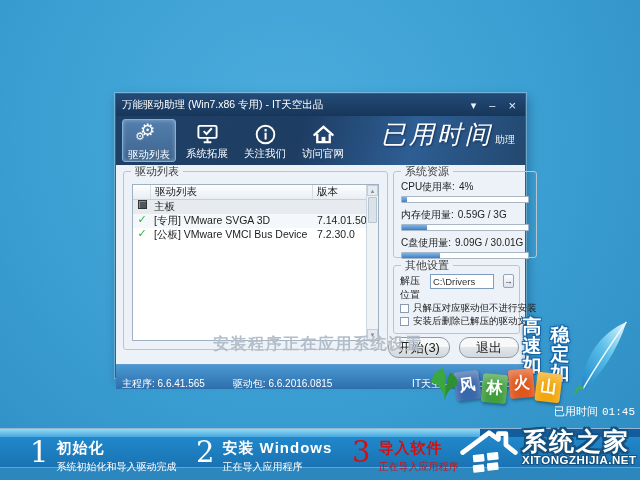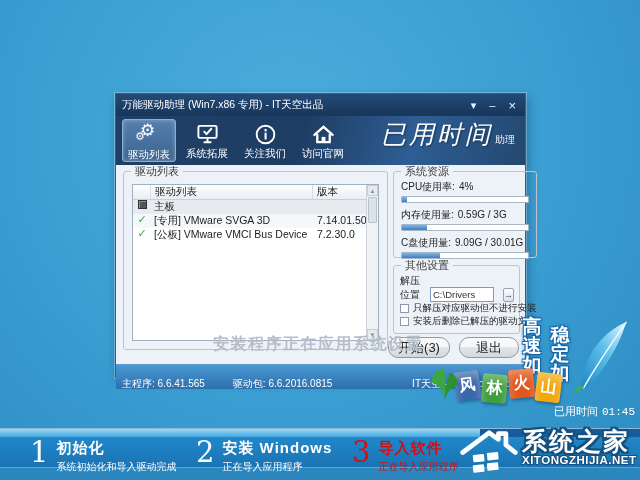--- a/index.html
+++ b/index.html
@@ -58,21 +58,21 @@
 #gb-res .items{position:absolute;left:7px;right:7px;top:8px}
 .resitem{margin-bottom:5px}
 .resitem .line{font-size:10px;color:#222;white-space:nowrap}
 .resitem .line .val{margin-left:4px}
 .bar{margin-top:2px;height:7px;background:#fff;border:1px solid #a7b7c5;border-radius:1px;overflow:hidden}
 .bar .fill{height:100%;background:linear-gradient(#7cb6e8,#3c7ec9)}
 
 
 #gb-other{left:277px;top:100px;width:127px;height:69px}
 #gb-other .inner{position:absolute;left:6px;right:5px;top:8px;font-size:10px;color:#222}
-.pathrow{display:flex;align-items:flex-end;gap:9px}
+.pathrow{display:flex;align-items:flex-start;gap:9px}
 .pathrow input{width:64px;height:15px;border:1px solid #7c9cc0;font-size:9.5px;padding:0 2px;color:#333;background:#fff;font-family:"Liberation Sans","DejaVu Sans",sans-serif}
 .pathrow .gobtn{width:14px;height:14px;border:1px solid #8ea4b8;background:linear-gradient(#fbfcfd,#dde4ea);font-size:9px;color:#446;display:flex;align-items:center;justify-content:center;border-radius:2px}
 .cbrow{display:flex;align-items:center;gap:4px;margin-top:0;white-space:nowrap}
 .cbox{width:9px;height:9px;background:#fff;border:1px solid #8a9ab0;flex:none}
 .cbrow .cblabel{font-size:9.5px;color:#222}
 
 
 .winbtn{position:absolute;height:21px;border:1px solid #8e9aa5;border-radius:10px;
   background:linear-gradient(#f7f8f9 45%,#e3e7ea 46%,#d2d8dd);font-size:13px;color:#222;
   display:flex;align-items:center;justify-content:center;font-family:"Liberation Sans","DejaVu Sans",sans-serif}

